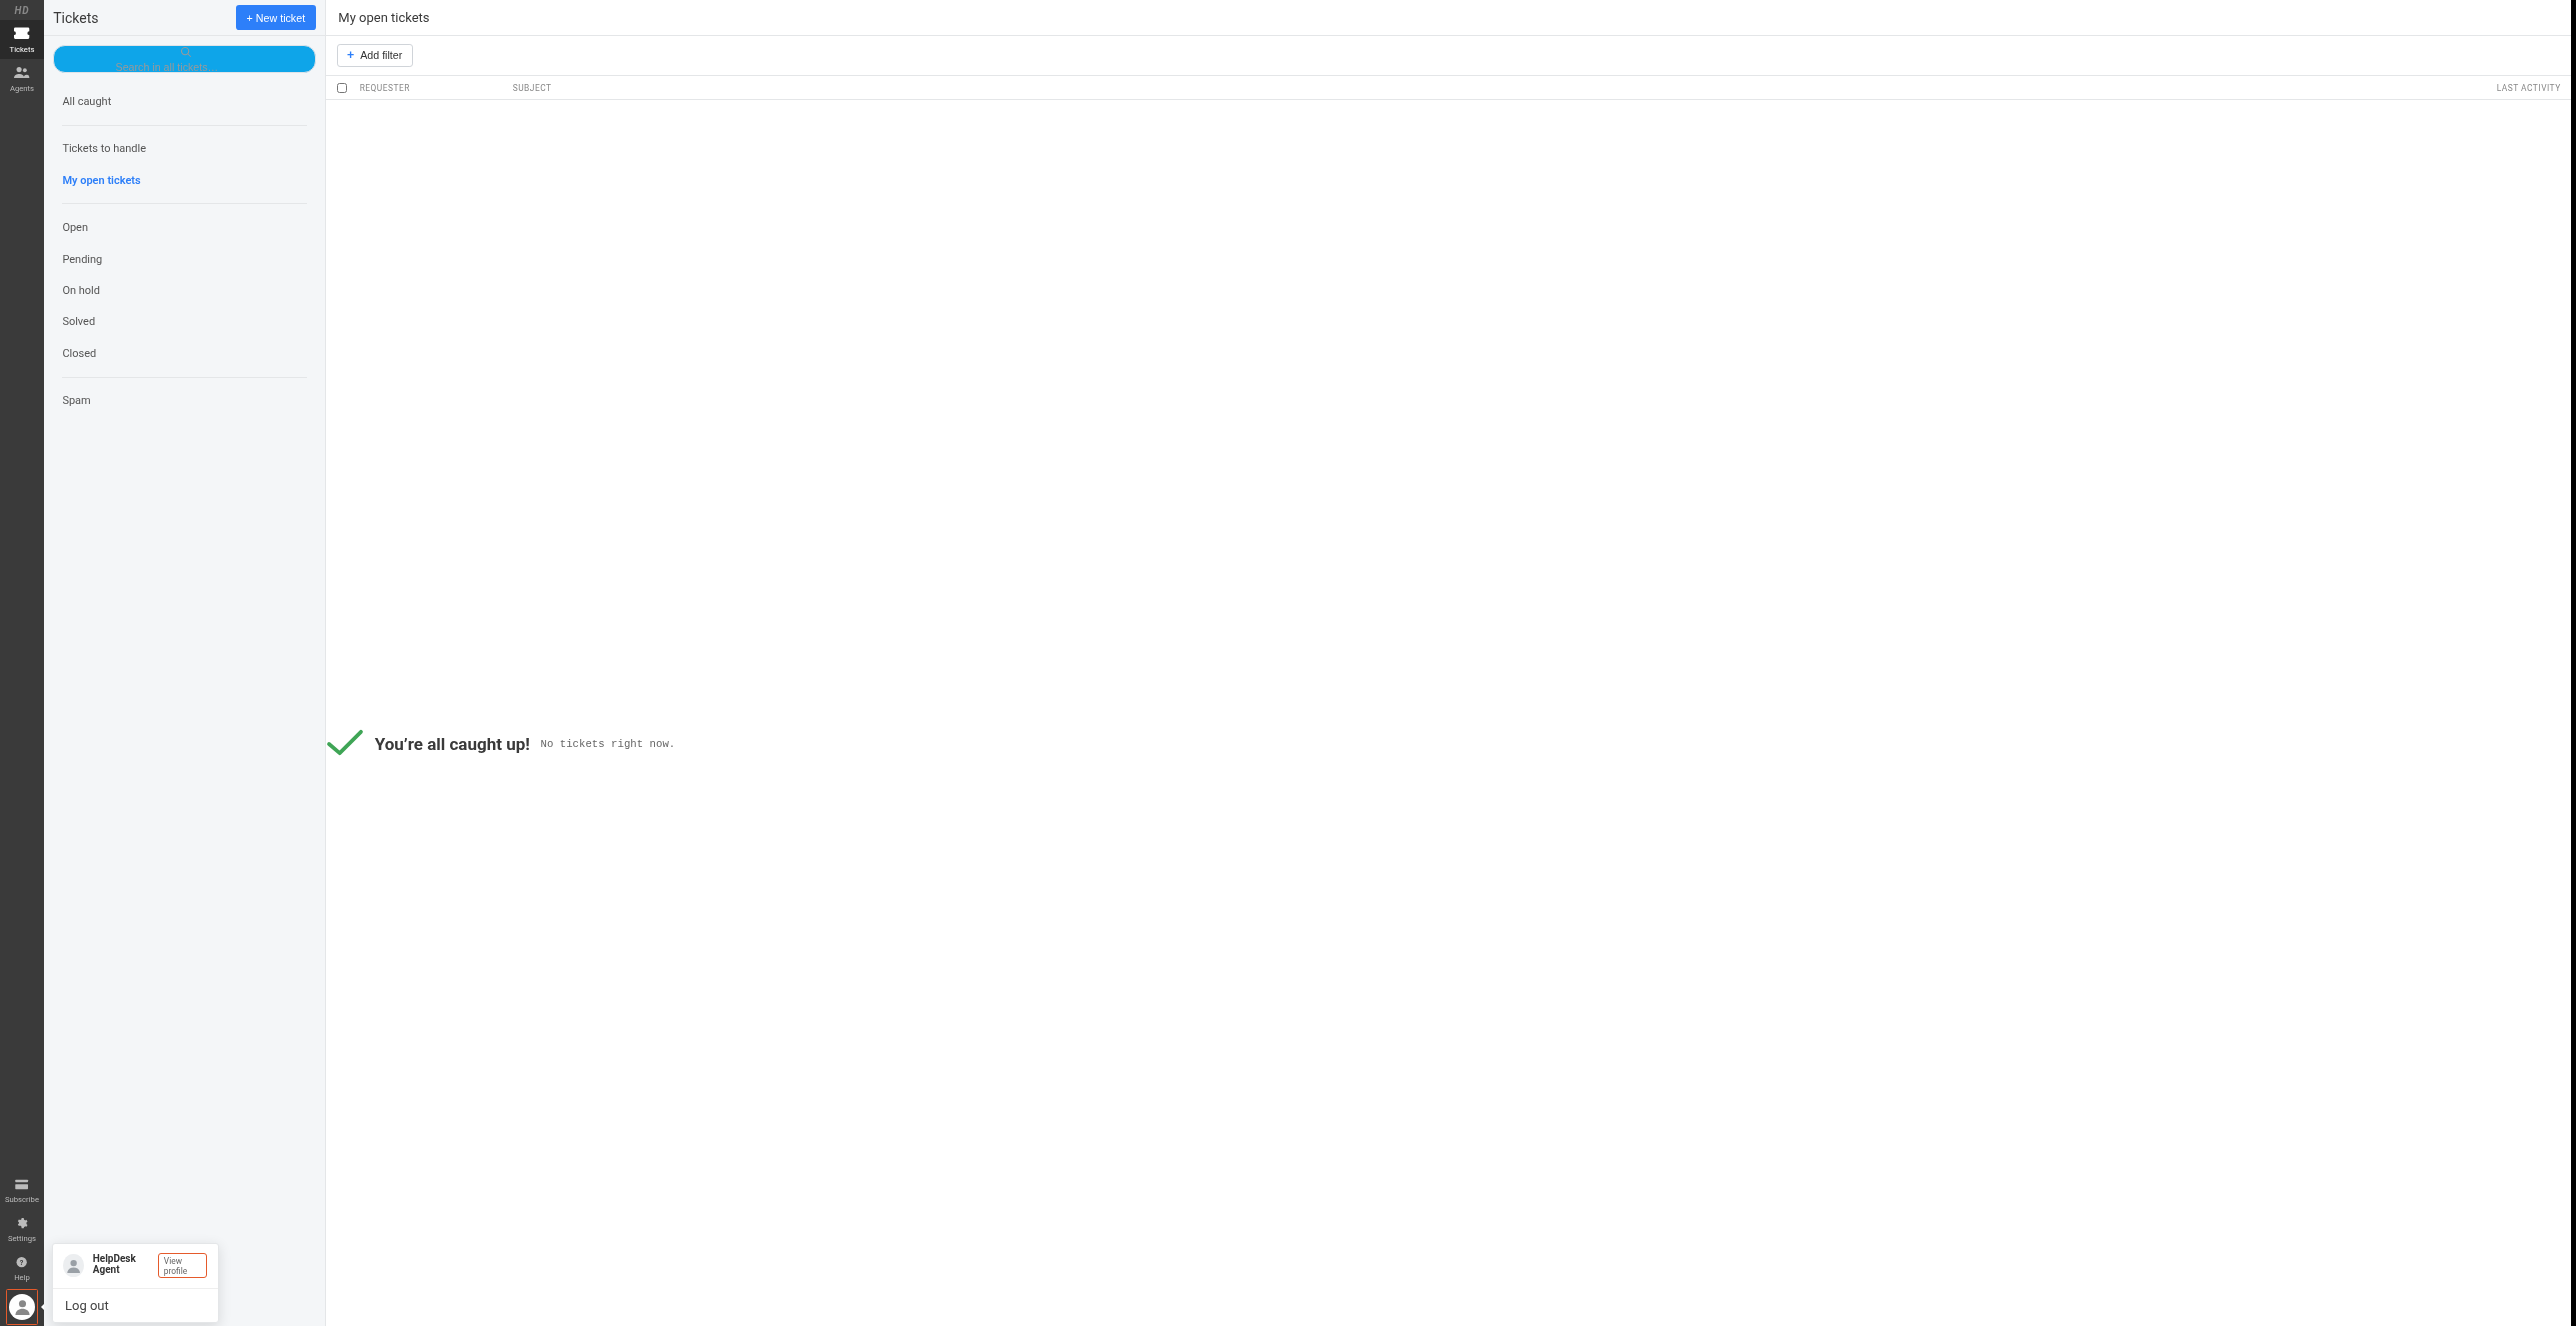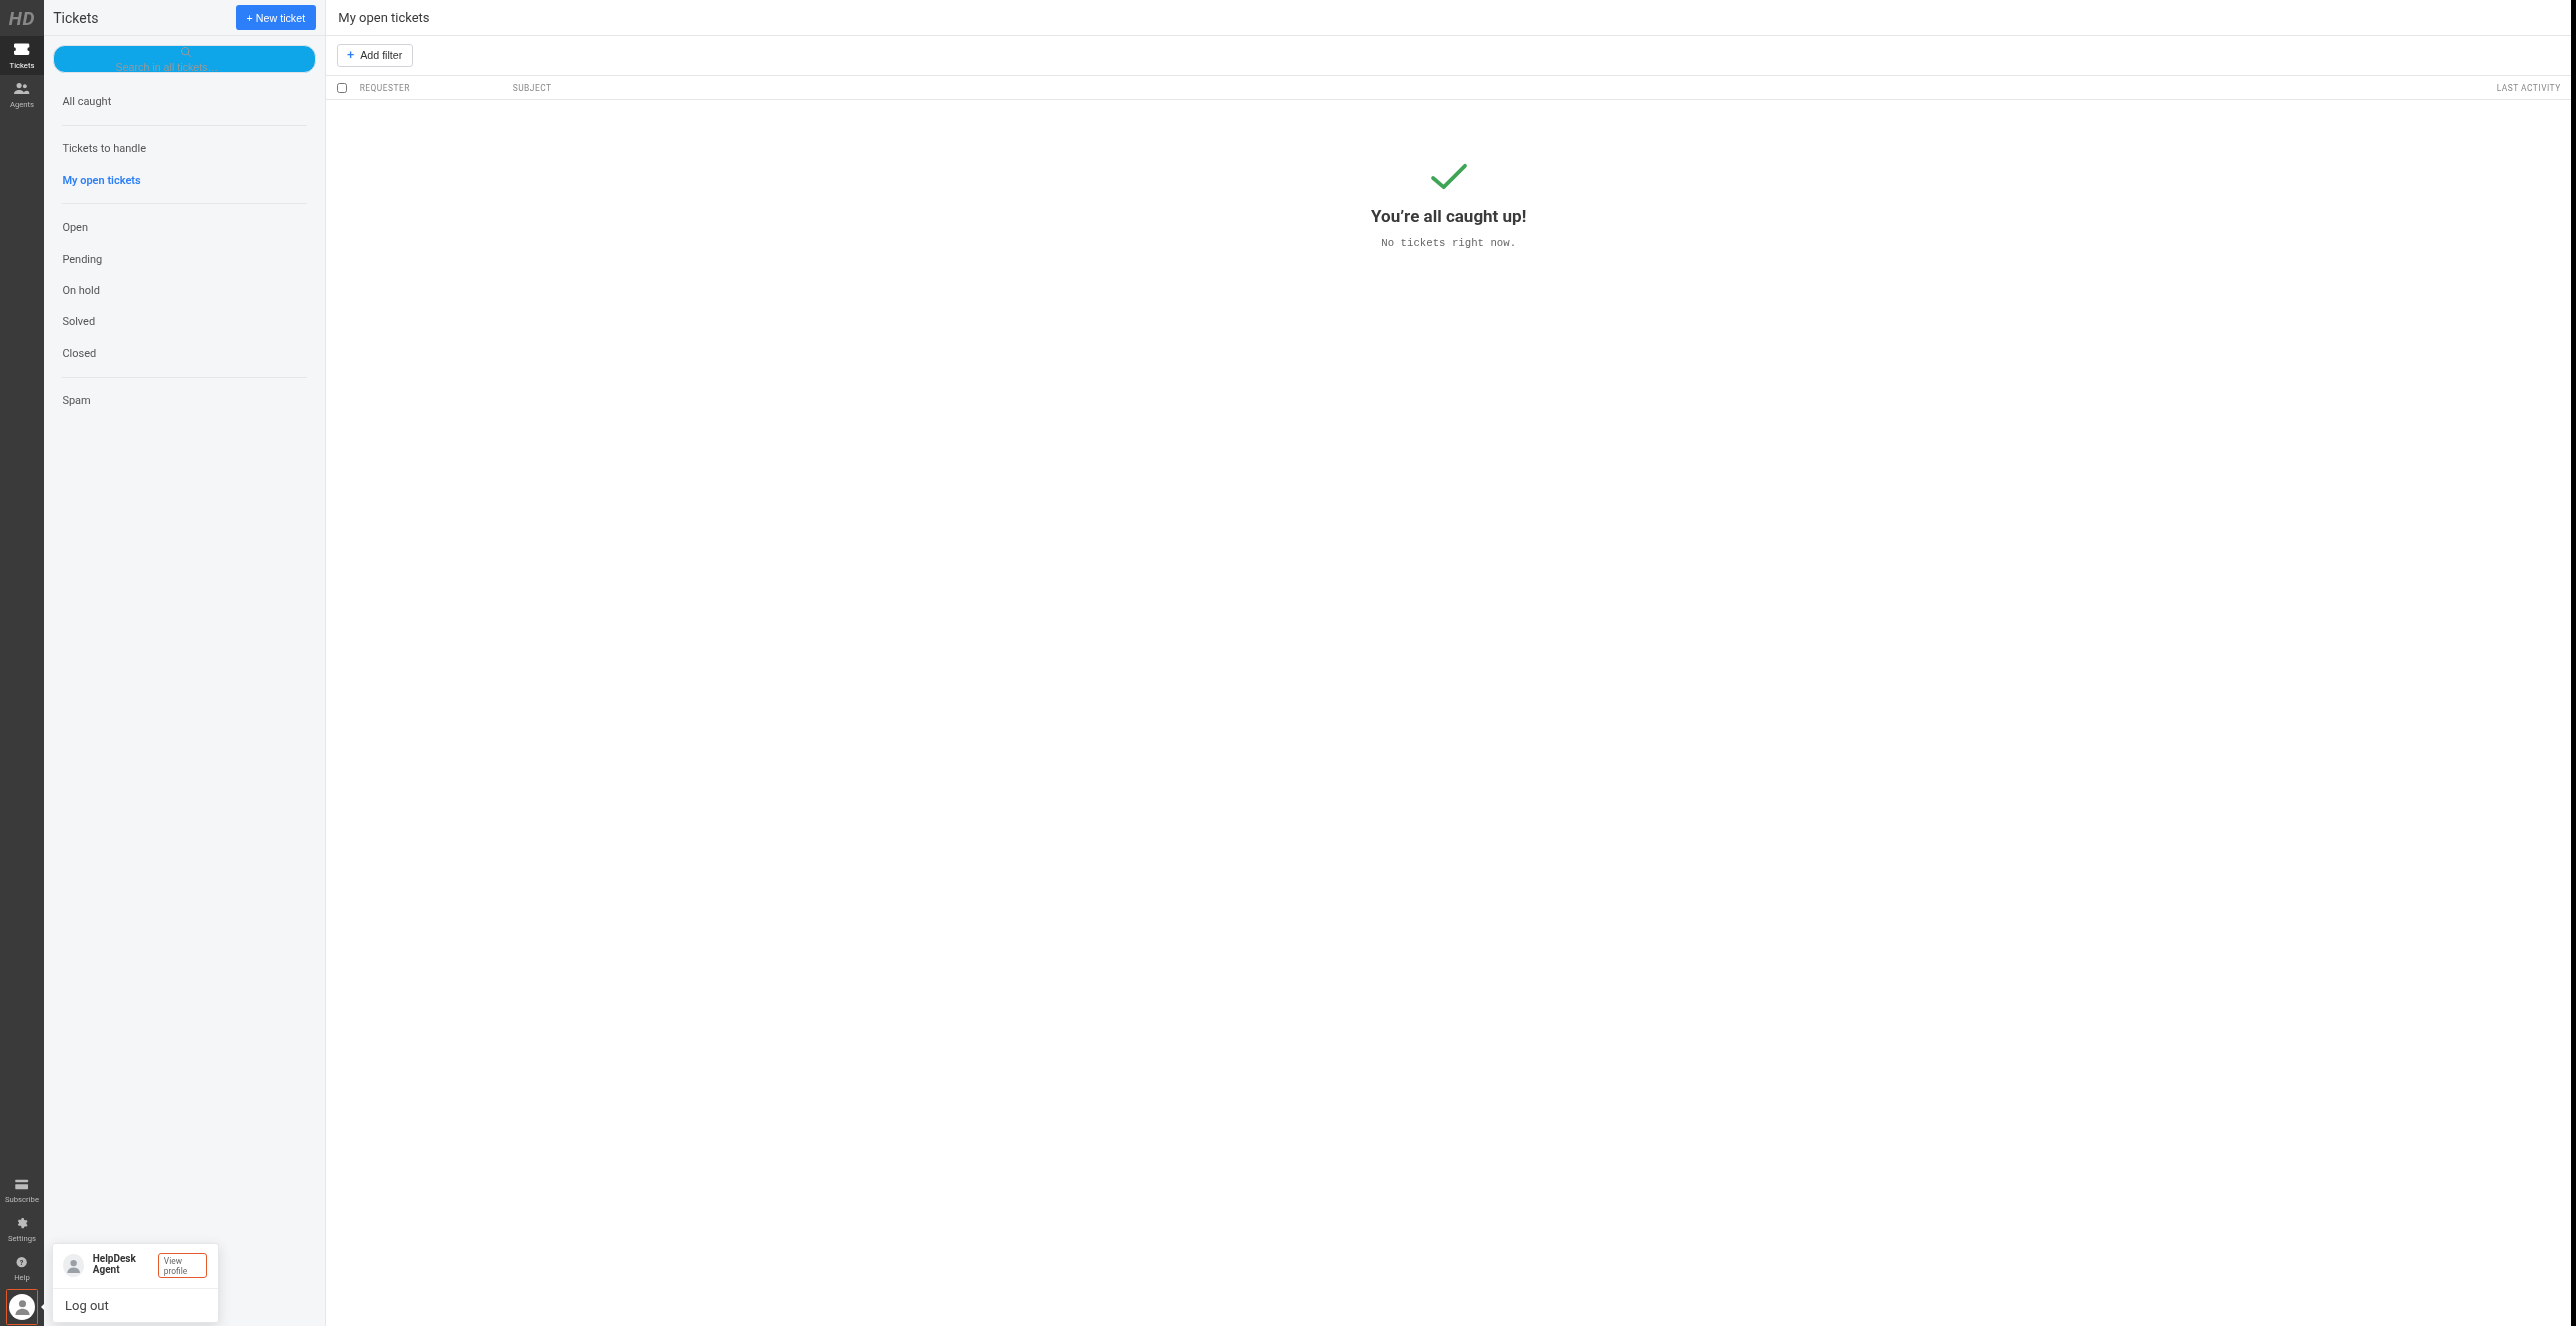--- a/index.html
+++ b/index.html
@@ -21,27 +21,27 @@
   .rail {
     width: 44px;
     background: #3a3a3a;
     display: flex;
     flex-direction: column;
     align-items: center;
     color: #ccc;
     flex-shrink: 0;
   }
   .rail-logo {
-    height: 36px;
+    height: 20px;
     width: 100%;
     display: flex;
     align-items: center;
     justify-content: center;
     font-weight: 700;
-    font-size: 19px;
+    font-size: 10px;
     color: #888;
     letter-spacing: 0.8px;
     font-style: italic;
   }
   .rail-item {
     width: 100%;
     display: flex;
     flex-direction: column;
     align-items: center;
     justify-content: center;
@@ -270,21 +270,21 @@
   }
   .th-check { width:23px; display:flex; align-items:center; }
   .th-check input { width:10px; height:10px; cursor:pointer;}
   .th-requester { width: 153px; }
   .th-subject { flex:1; }
   .th-activity { width: 115px; text-align:right; }
 
   .empty-state {
     flex:1;
     display:flex;
-    flex-direction:column;
+    flex-direction:row;
     align-items:center;
     padding-top: 61px;
     gap: 10.7px;
   }
   .empty-check svg { width:38px; height:31px; }
   .empty-title {
     font-size: 17px;
     font-weight:700;
     color:#3a3a3a;
   }

